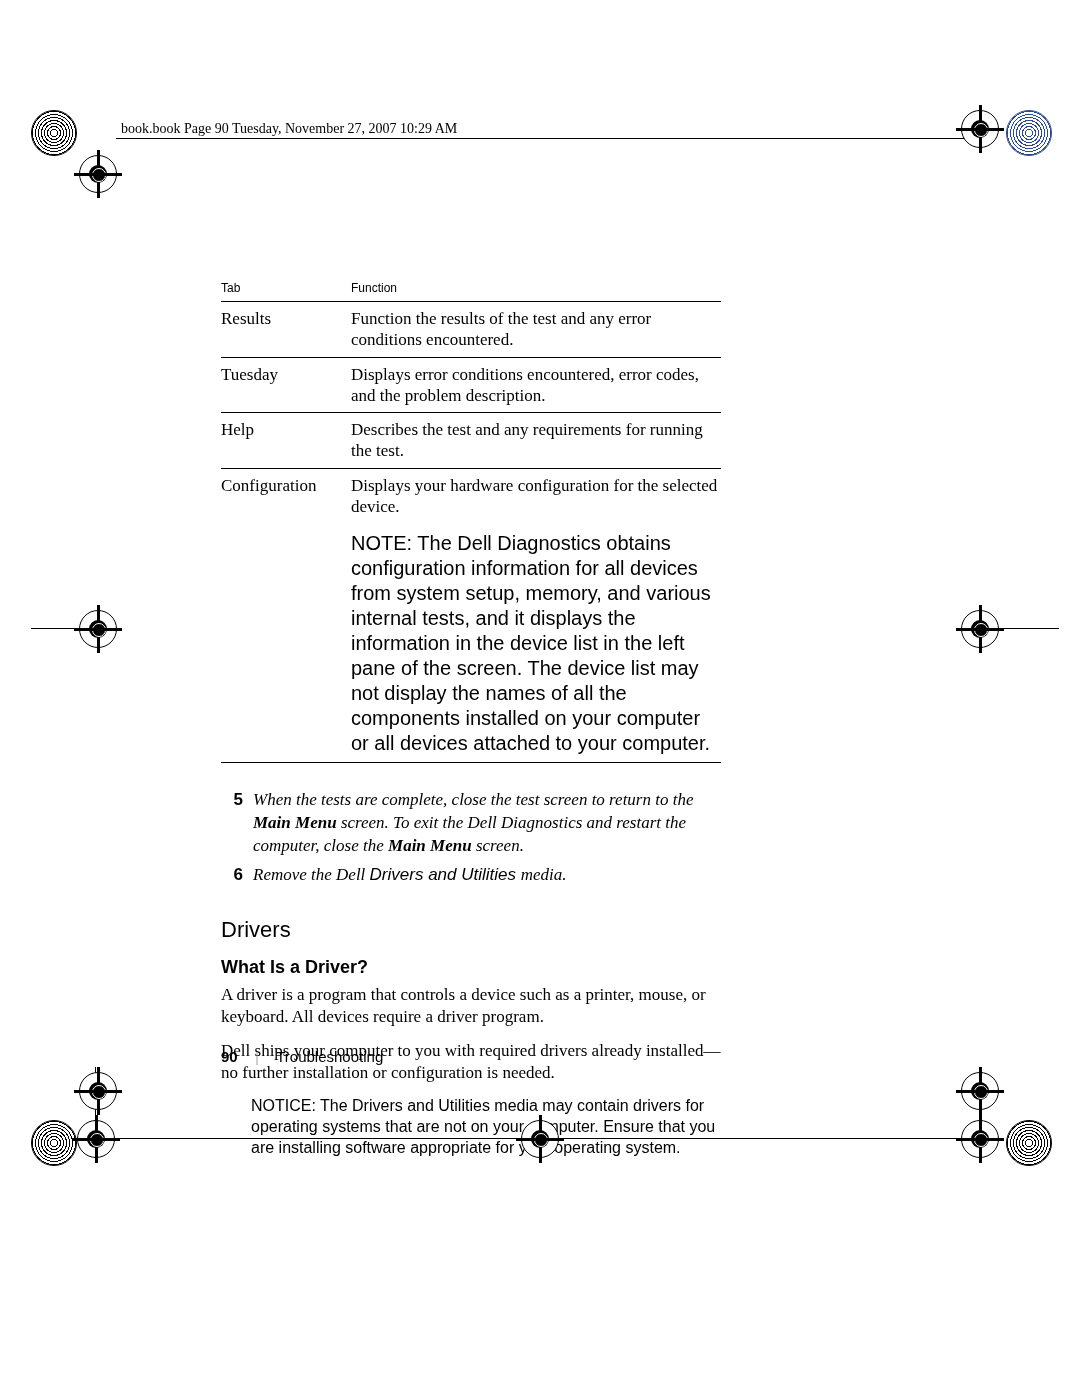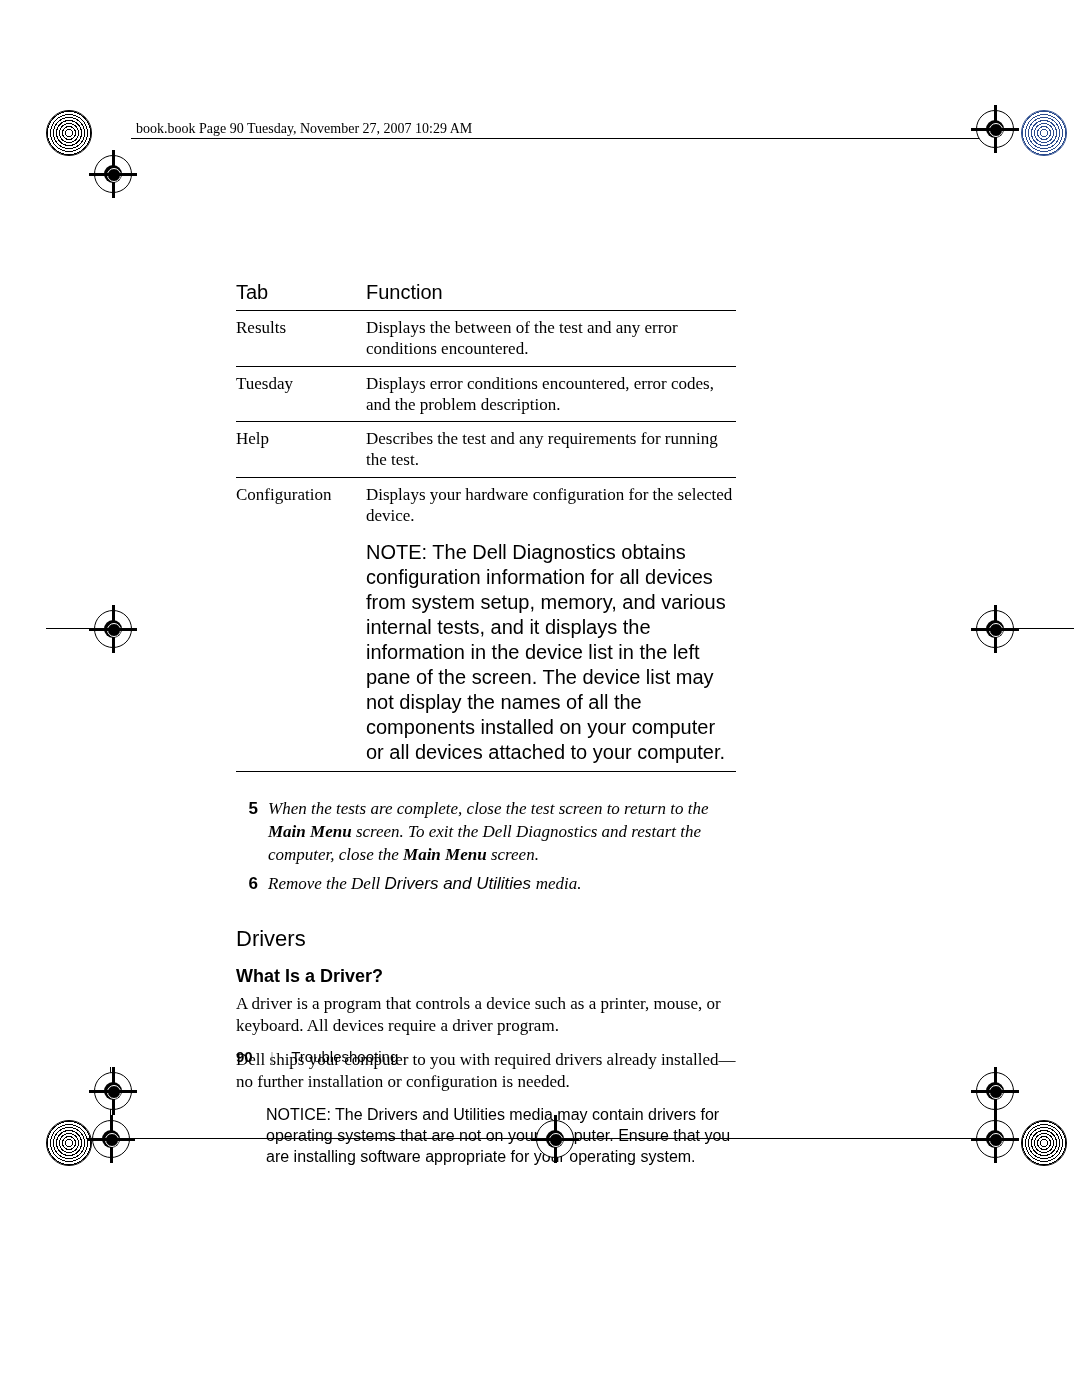--- a/index.html
+++ b/index.html
@@ -7,21 +7,21 @@
     padding: 0;
     background: #fff;
     width: 1080px;
     height: 1397px;
     position: relative;
     font-family: Georgia, 'Times New Roman', serif;
     color: #000;
   }
   .page {
     position: absolute;
-    left: 16px; top: 0;
+    left: 1px; top: 0;
     width: 1020px; height: 1397px;
   }
   .header-text {
     position: absolute;
     left: 120px; top: 121px;
     font-size: 14px;
     font-family: Georgia, serif;
   }
   .header-rule {
     position: absolute;
@@ -36,21 +36,21 @@
   }
   table.tab-table {
     width: 100%;
     border-collapse: collapse;
     font-size: 17px;
   }
   table.tab-table th {
     text-align: left;
     font-family: Arial, Helvetica, sans-serif;
     font-weight: normal;
-    font-size: 20px;
+    font-size: 12px;
     padding: 4px 0 6px 0;
     border-bottom: 1px solid #000;
   }
   table.tab-table td {
     vertical-align: top;
     padding: 6px 0;
     border-bottom: 1px solid #000;
     line-height: 1.25;
   }
   table.tab-table td.label {
@@ -207,21 +207,21 @@
   <div class="content">
 
     <table class="tab-table">
       <tbody>
           <tr>
         <th>Tab</th>
         <th>Function</th>
       </tr>
       <tr>
         <td class="label">Results</td>
-        <td>Displays the between of the test and any error conditions encountered.</td>
+        <td>Function the results of the test and any error conditions encountered.</td>
       </tr>
       <tr>
         <td class="label">Tuesday</td>
         <td>Displays error conditions encountered, error codes, and the problem description.</td>
       </tr>
       <tr>
         <td class="label">Help</td>
         <td>Describes the test and any requirements for running the test.</td>
       </tr>
       <tr>

